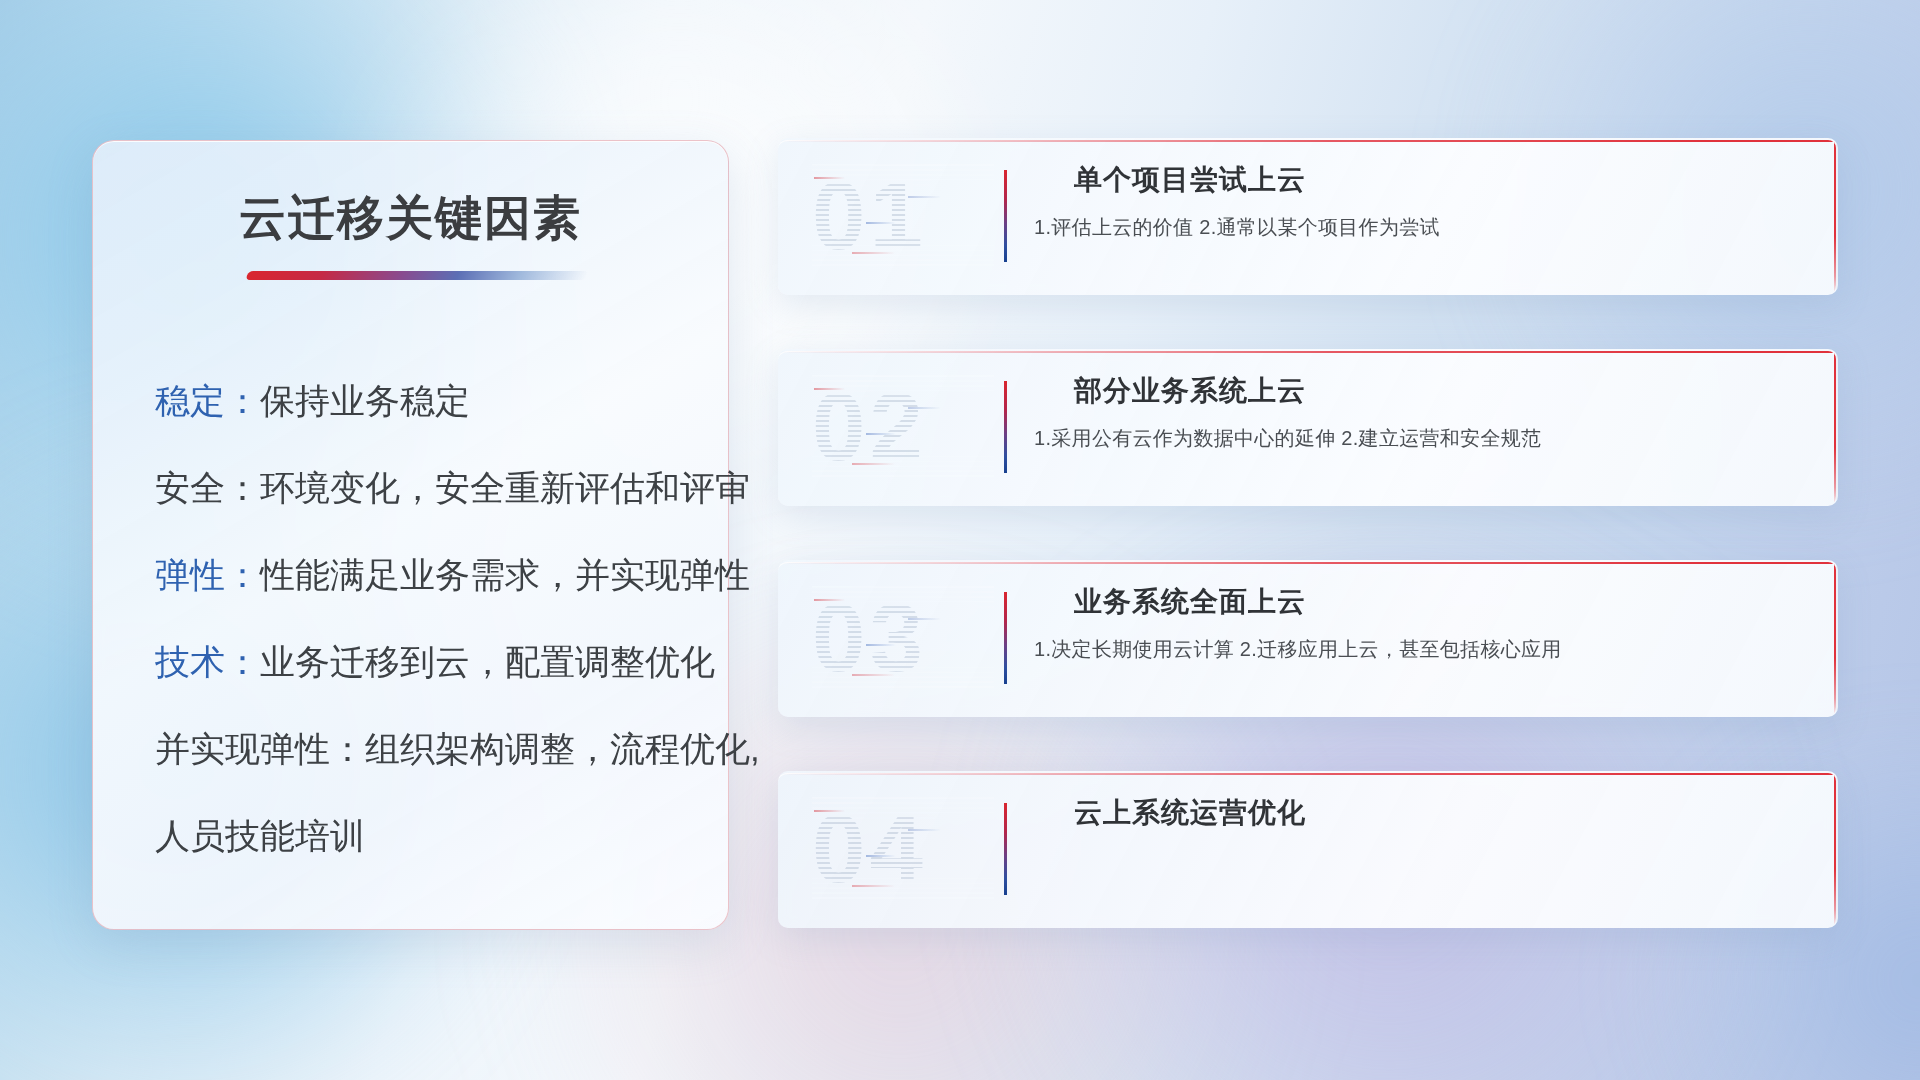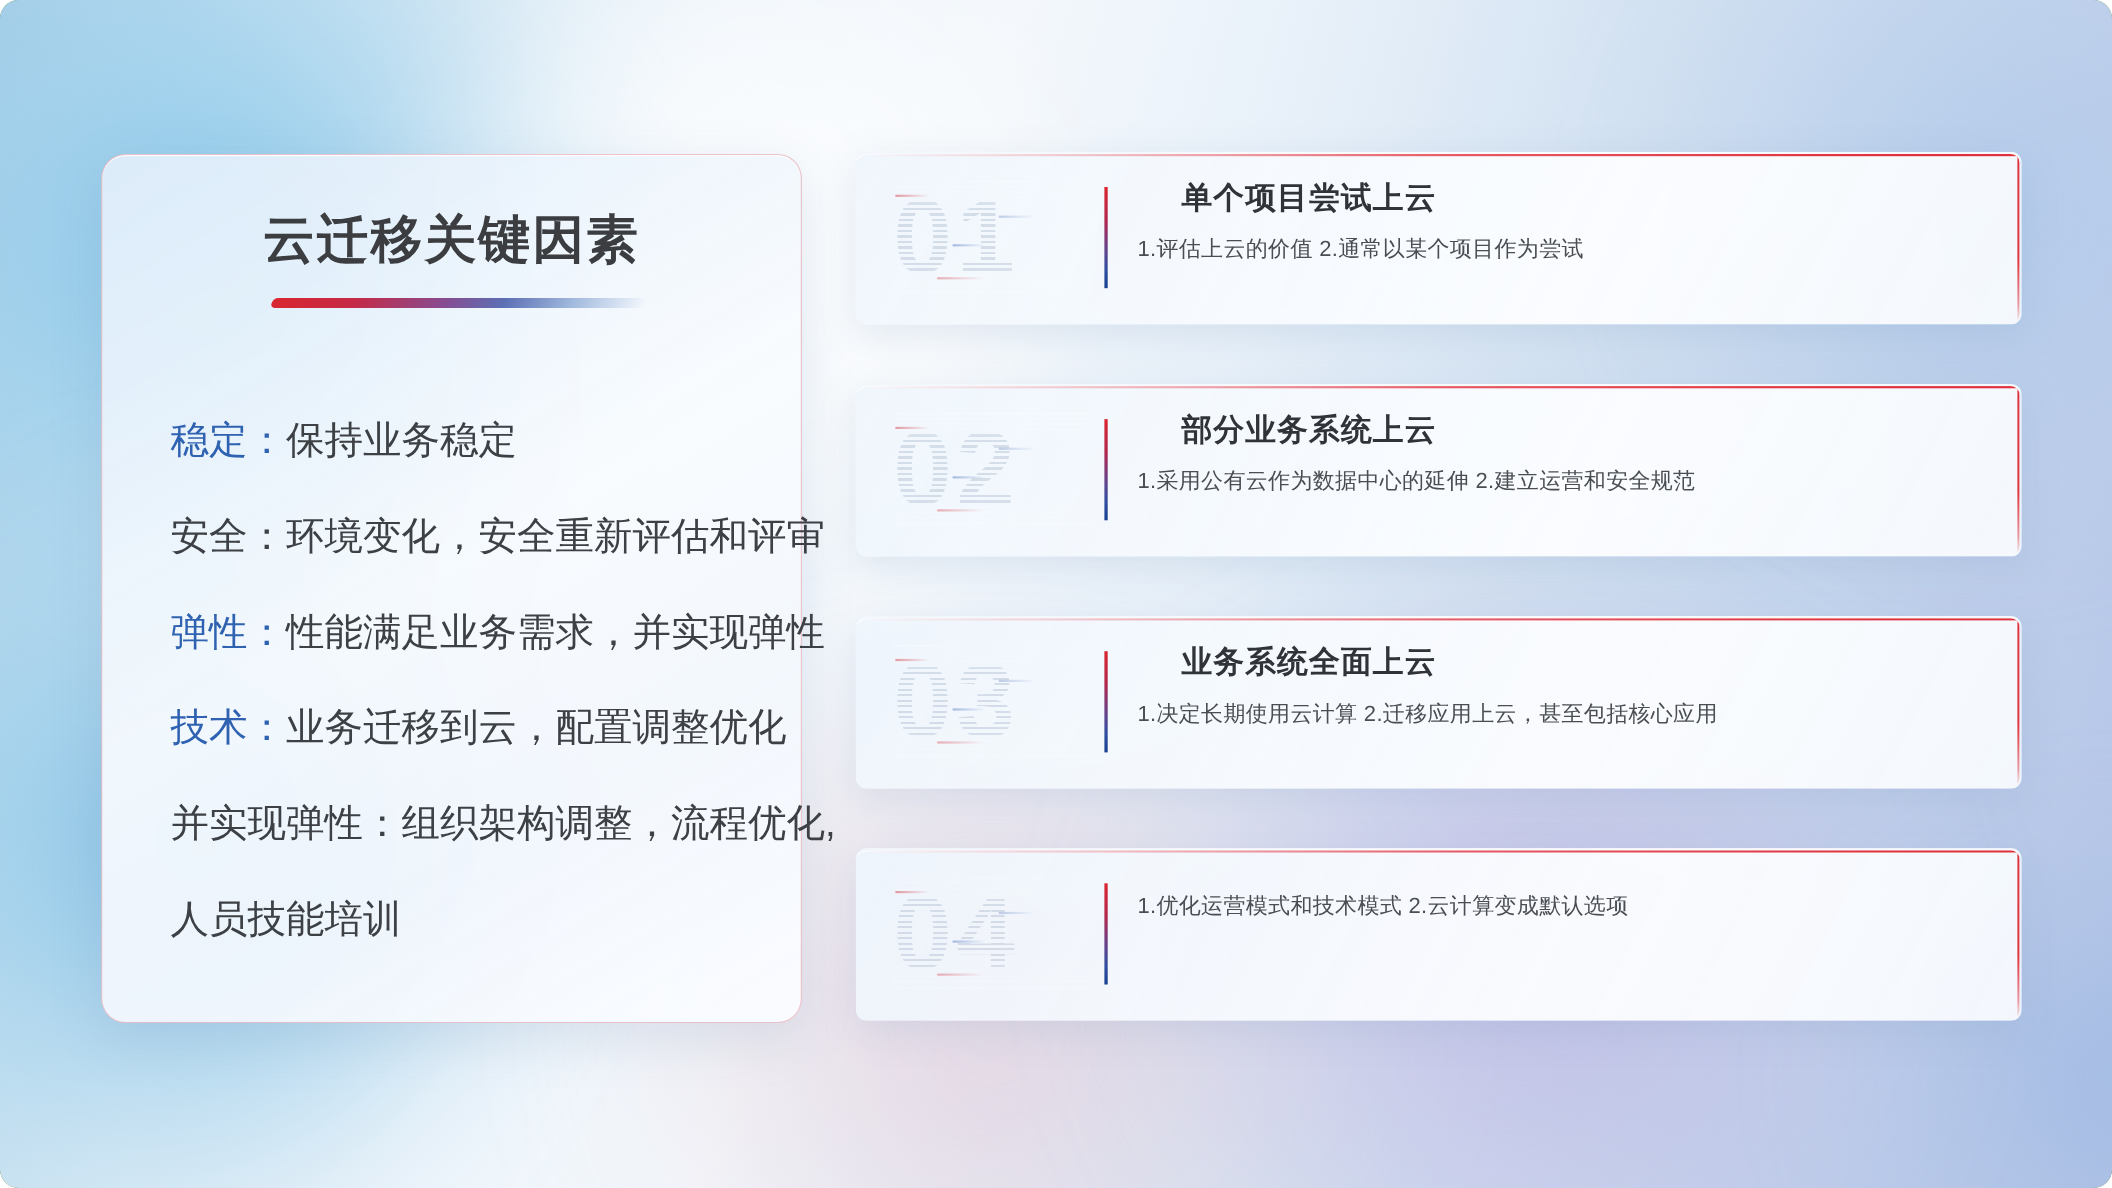--- a/index.html
+++ b/index.html
@@ -1,20 +1,20 @@
 <!DOCTYPE html>
 <html><head>
 <meta charset="utf-8">
 <style>
   html,body{margin:0;padding:0;}
   body{width:1920px;height:1080px;overflow:hidden;
        font-family:"Liberation Sans","DejaVu Sans",sans-serif;}
 
   #stage{position:relative;width:1920px;height:1080px;overflow:hidden;
-         background:#4d7c0f;border-radius:17px;}
+         background:#4d7c0f;}
 
   
   .bg-base{position:absolute;inset:0;
     background:linear-gradient(105deg,
        #a8cfe8 0%,
        #bcdcef 8%,
        #d9eaf5 18%,
        #eef5fb 30%,
        #f4f8fc 42%,
        #e7f0f9 55%,
@@ -173,18 +173,18 @@
           <div class="step-desc">1.决定长期使用云计算   2.迁移应用上云，甚至包括核心应用</div>
         </div>
       </div>
       <div class="step-card">
         <div class="edge-top"></div>
         <div class="edge-right"></div>
         <div class="ghost-num">04</div>
         <div class="ghost-streak"></div>
         <div class="divider-bar"></div>
         <div class="step-text">
-          <div class="step-desc">1.优化运营模式和技术模式   2.云计算变成默认选项</div>
+          <div class="step-title">云上系统运营优化</div>
         </div>
       </div>
     </div>
 
 </div>
 
 </body></html>

